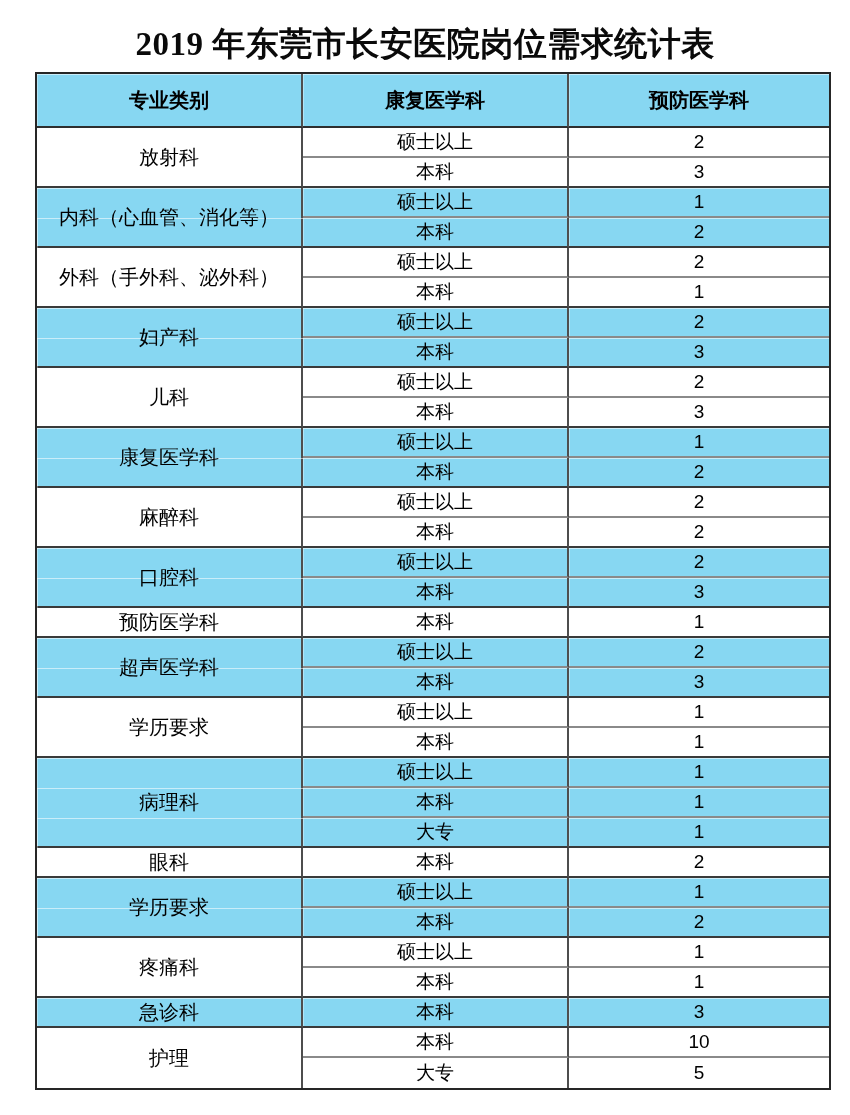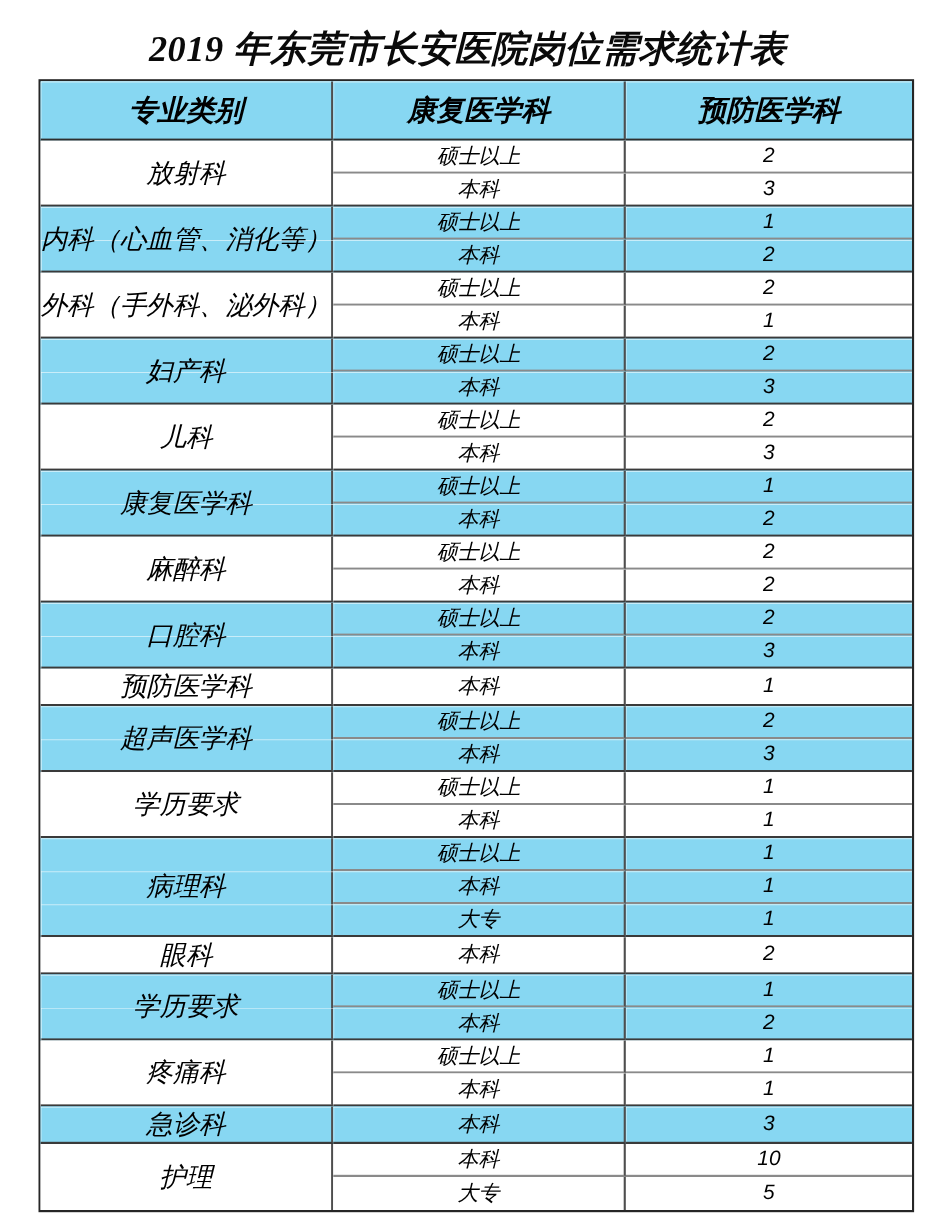--- a/index.html
+++ b/index.html
@@ -8,21 +8,20 @@
     width: 850px;
     height: 1115px;
     background: #ffffff;
     font-family: "Liberation Sans", sans-serif;
     color: #000000;
   }
   .page {
     width: 850px;
     height: 1115px;
     overflow: hidden;
-    font-style: italic;
   }
   .title {
     margin: 0;
     padding-top: 22px;
     height: 42px;
     text-align: center;
     font-family: "Liberation Serif", serif;
     font-weight: bold;
     font-size: 33px;
     letter-spacing: 0.5px;
@@ -45,28 +44,28 @@
     vertical-align: middle;
     padding: 0;
     overflow: hidden;
     white-space: nowrap;
     border-right: 2px solid #4e4e4e;
     border-bottom: 2px solid #8a8a8a;
   }
   th:last-child, td:last-child { border-right: 0; }
   thead tr { height: 54px; }
   thead th {
-    font-size: 26px;
+    font-size: 20px;
     font-weight: bold;
     border-bottom: 2px solid #2e2e2e;
     text-align: center;
   }
   tbody tr { height: 30px; }
   tbody td { font-size: 19px; }
-  td.cat { font-size: 24px; border-bottom-color: #3a3a3a; }
+  td.cat { font-size: 20px; border-bottom-color: #3a3a3a; }
   tr.group-end td { border-bottom-color: #3a3a3a; }
   tbody tr:last-child td, td.no-bottom { border-bottom: 0; }
   .blue {
     background: #87d7f2;
     box-shadow: inset 0 1px 0 rgba(255,255,255,0.55), inset 1px 0 0 rgba(255,255,255,0.35);
   }
   .white { background: #ffffff; }
 </style>
 </head>
 <body>

